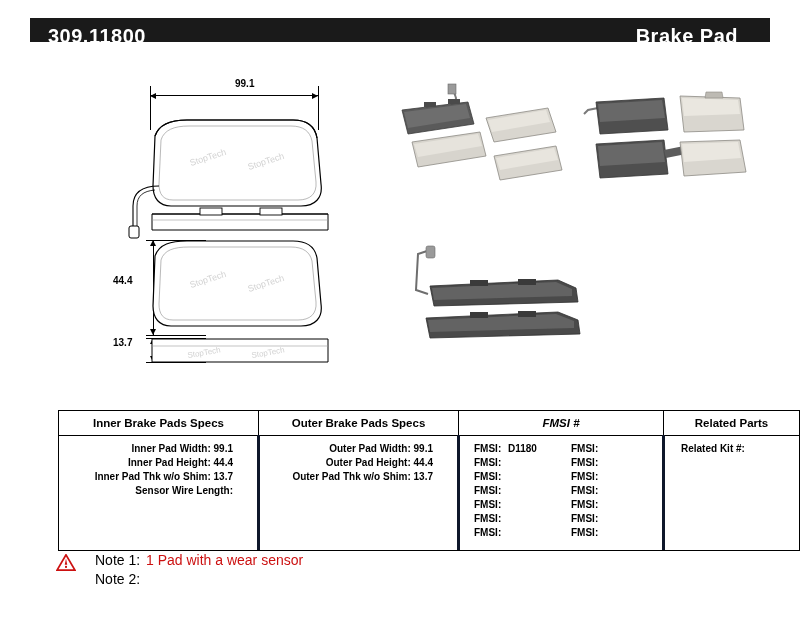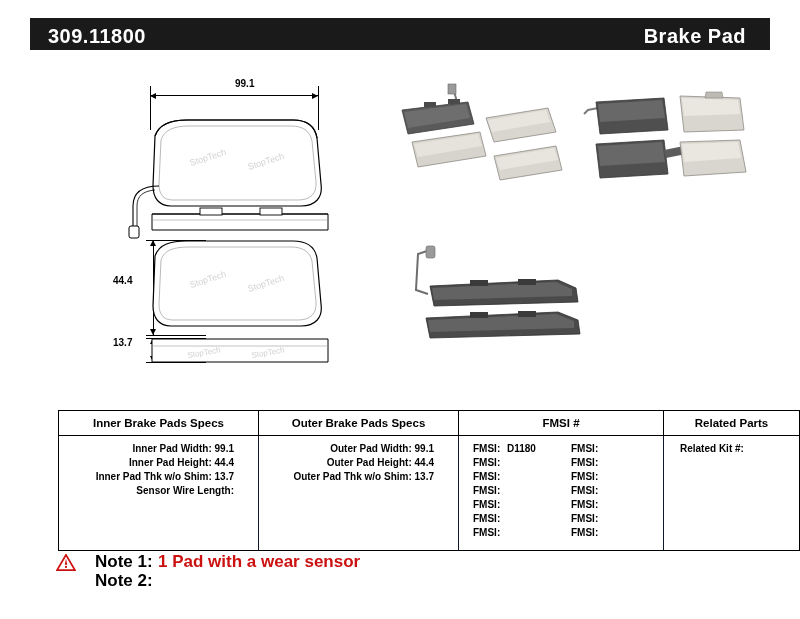--- a/index.html
+++ b/index.html
@@ -20,35 +20,35 @@
     left: 0; top: 0;
     width: 800px; height: 619px;
   }
 
   
   .header {
     position: absolute;
     left: 30px;
     top: 18px;
     width: 740px;
-    height: 32px;
+    height: 24px;
     background: #1a1a1a;
     color: #ffffff;
   }
   .header .part-number {
     position: absolute;
     left: 18px;
     top: 7px;
     font-size: 20px;
     font-weight: bold;
     letter-spacing: 0.5px;
   }
   .header .doc-type {
     position: absolute;
-    right: 24px;
+    right: 32px;
     top: 7px;
     font-size: 20px;
     font-weight: bold;
     letter-spacing: 0.5px;
   }
 
   
   .figure-area {
     position: absolute;
     left: 30px;
@@ -112,21 +112,21 @@
     font-size: 11.5px;
     font-weight: bold;
     text-align: center;
     padding: 6px 2px 6px 2px;
     border-right: 1px solid #000;
     border-bottom: 1px solid #000;
   }
   .spec-table th:last-child { border-right: none; }
   .spec-table td {
     vertical-align: top;
-    border-right: 1px solid #0f172a;
+    border-right: 3px solid #0f172a;
     padding: 0;
   }
   .spec-table td:last-child { border-right: none; }
   .cellpad { padding: 6px 8px 10px 8px; }
 
   .spec-line {
     font-size: 10px;
     font-weight: bold;
     line-height: 14px;
     white-space: nowrap;
@@ -148,31 +148,31 @@
   
   .notes {
     position: absolute;
     left: 30px;
     top: 552px;
     width: 740px;
   }
   .note-row {
     position: relative;
     height: 19px;
-    font-size: 17px;
-    font-weight: bold;
+    font-size: 14px;
+    font-weight: normal;
   }
   .note-label {
     position: absolute;
     left: 65px;
     top: 0;
   }
   .note-value {
     position: absolute;
-    left: 128px;
+    left: 116px;
     top: 0;
     color: #cc1111;
   }
   .warn-icon {
     position: absolute;
     left: 26px;
     top: 2px;
     width: 20px;
     height: 17px;
   }
@@ -313,21 +313,21 @@
     </svg>
 
   </div>
 
   <div class="spec-table">
     <table>
       <thead>
         <tr>
           <th style="width:195px;">Inner Brake Pads Specs</th>
           <th style="width:195px;">Outer Brake Pads Specs</th>
-          <th style="width:200px;">FMSI #</th>
+          <th style="width:200px;font-style:italic;">FMSI #</th>
           <th>Related Parts</th>
         </tr>
       </thead>
       <tbody>
         <tr>
 
           <td>
             <div class="cellpad">
               <div class="spec-line right">
                 <span>Inner Pad Width:</span>

